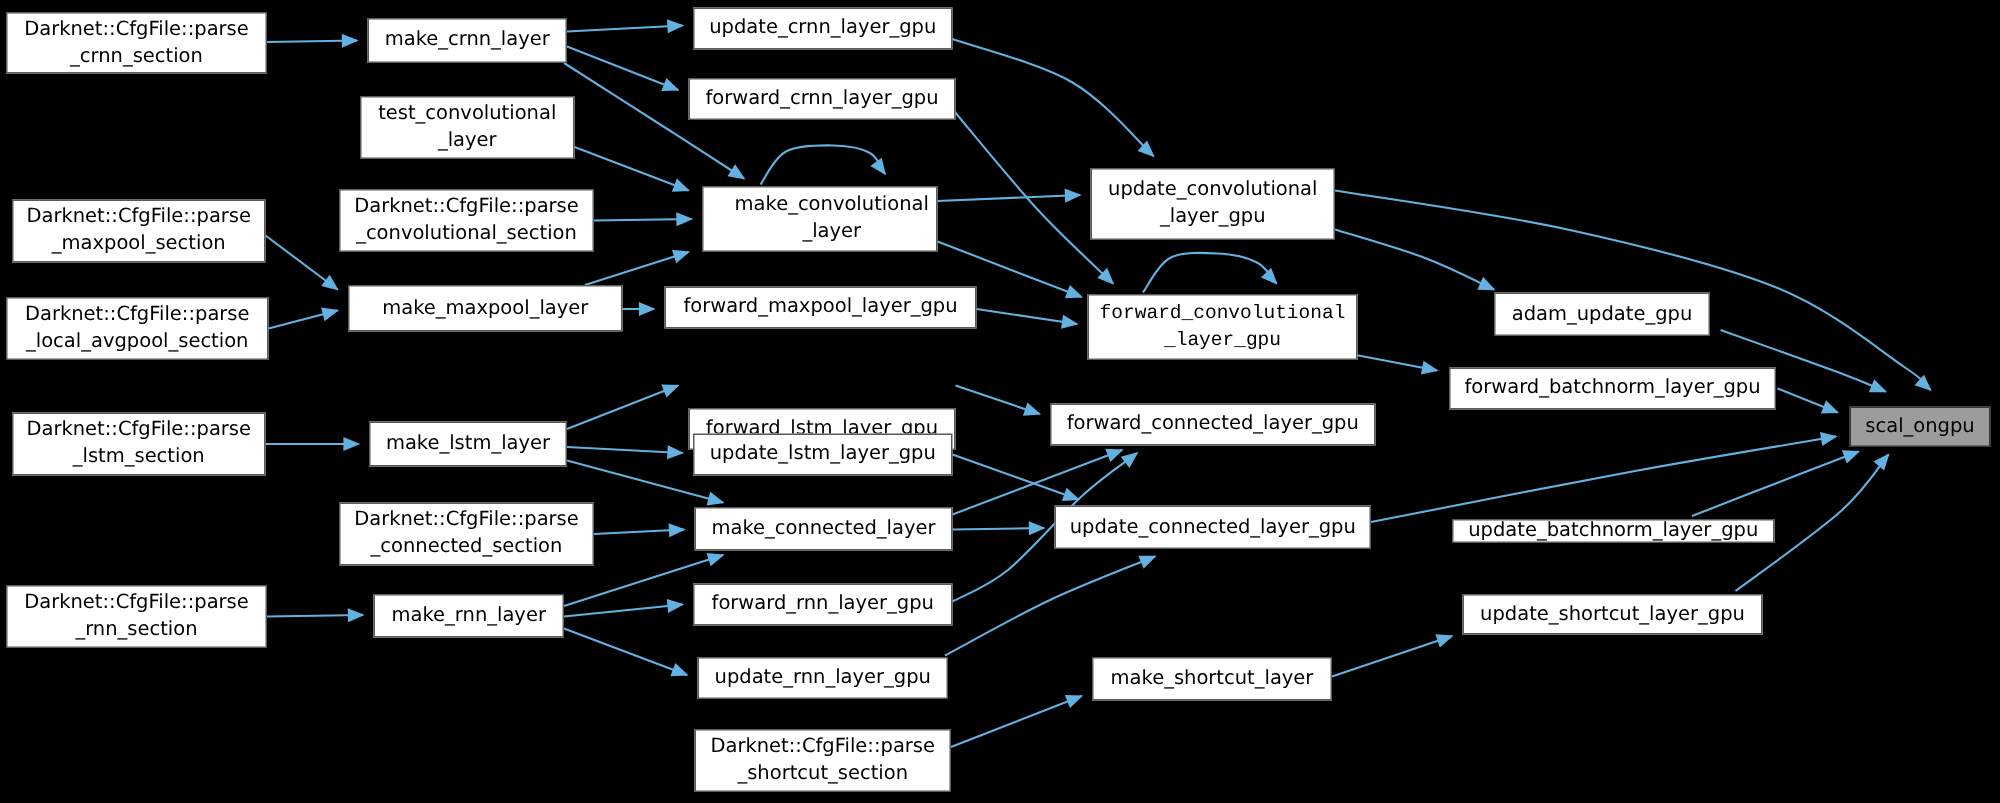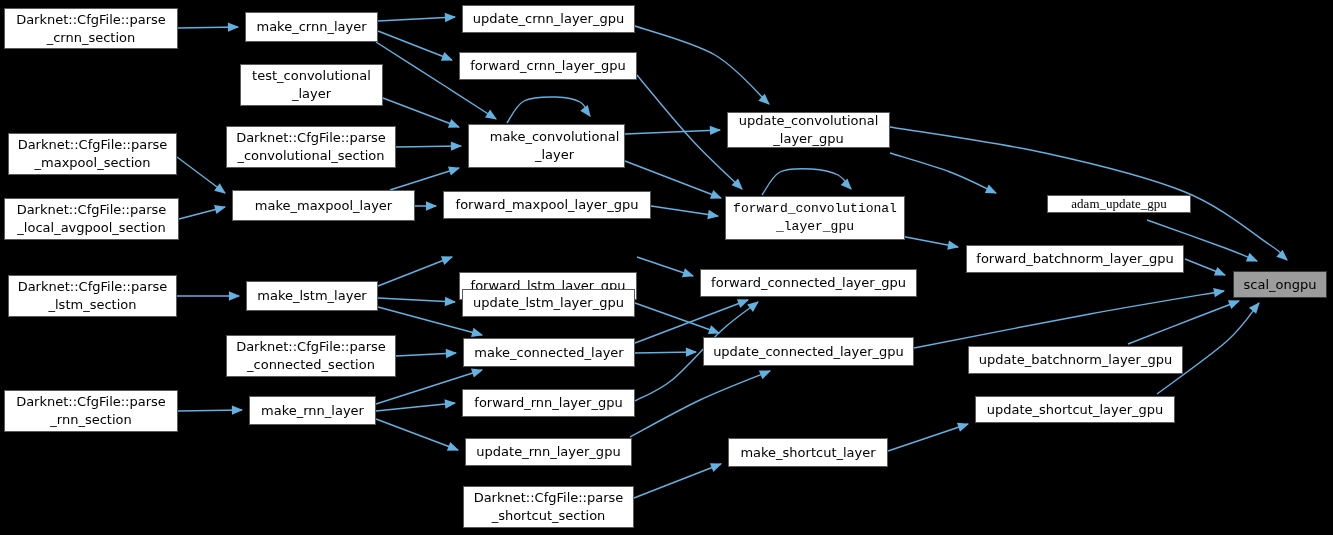--- a/index.html
+++ b/index.html
@@ -113,26 +113,26 @@
       <div class="node" style="left: 468px; top: 124px; width: 157px; height: 44px; padding-left: 16px;">make_convolutional
 _layer</div>
       <div class="node" style="left: 443px; top: 191px; width: 208px; height: 28px;">forward_maxpool_layer_gpu</div>
       <div class="node" style="left: 459px; top: 241px; width: 178px; height: 28px; margin-top: 31px;">forward_lstm_layer_gpu</div>
       <div class="node" style="left: 462px; top: 289px; width: 173px; height: 28px;">update_lstm_layer_gpu</div>
       <div class="node" style="left: 463px; top: 338px; width: 172px; height: 29px;">make_connected_layer</div>
       <div class="node" style="left: 462px; top: 389px; width: 173px; height: 28px;">forward_rnn_layer_gpu</div>
       <div class="node" style="left: 465px; top: 438px; width: 167px; height: 28px;">update_rnn_layer_gpu</div>
       <div class="node" style="left: 463px; top: 486px; width: 171px; height: 42px;">Darknet::CfgFile::parse
 _shortcut_section</div>
-      <div class="node" style="left: 727px; top: 112px; width: 163px; height: 36px;">update_convolutional
+      <div class="node" style="left: 727px; top: 112px; width: 163px; height: 48px;">update_convolutional
 _layer_gpu</div>
       <div class="node" style="left: 725px; top: 196px; width: 180px; height: 44px; font-family: Liberation Mono, monospace;">forward_convolutional
 _layer_gpu</div>
       <div class="node" style="left: 700px; top: 269px; width: 217px; height: 28px;">forward_connected_layer_gpu</div>
       <div class="node" style="left: 703px; top: 337px; width: 211px; height: 29px;">update_connected_layer_gpu</div>
       <div class="node" style="left: 728px; top: 438px; width: 160px; height: 29px;">make_shortcut_layer</div>
-      <div class="node" style="left: 1047px; top: 195px; width: 144px; height: 18px; font-family: Liberation Serif, serif;">adam_update_gpu</div>
+      <div class="node" style="left: 996px; top: 195px; width: 144px; height: 29px;">adam_update_gpu</div>
       <div class="node" style="left: 966px; top: 245px; width: 218px; height: 28px;">forward_batchnorm_layer_gpu</div>
-      <div class="node" style="left: 968px; top: 346px; width: 215px; height: 28px;">update_batchnorm_layer_gpu</div>
+      <div class="node" style="left: 968px; top: 346px; width: 215px; height: 16px;">update_batchnorm_layer_gpu</div>
       <div class="node" style="left: 975px; top: 396px; width: 200px; height: 27px;">update_shortcut_layer_gpu</div>
       <div class="node highlight" style="left: 1233px; top: 271px; width: 94px; height: 27px;">scal_ongpu</div>
     </div>
 </div>
 
 </body></html>

